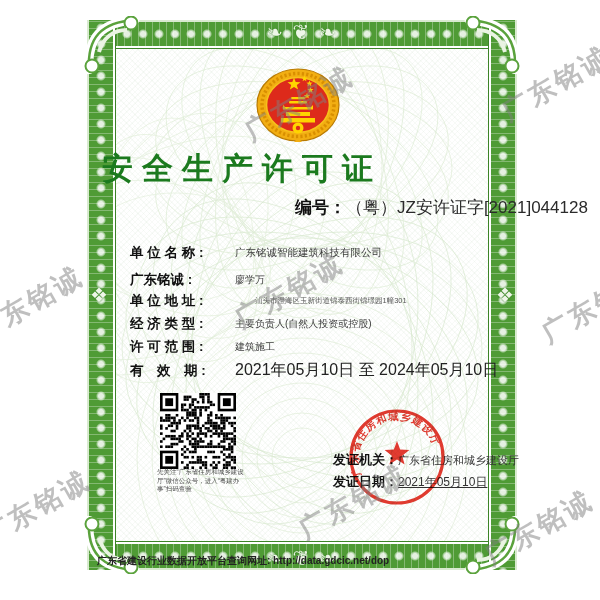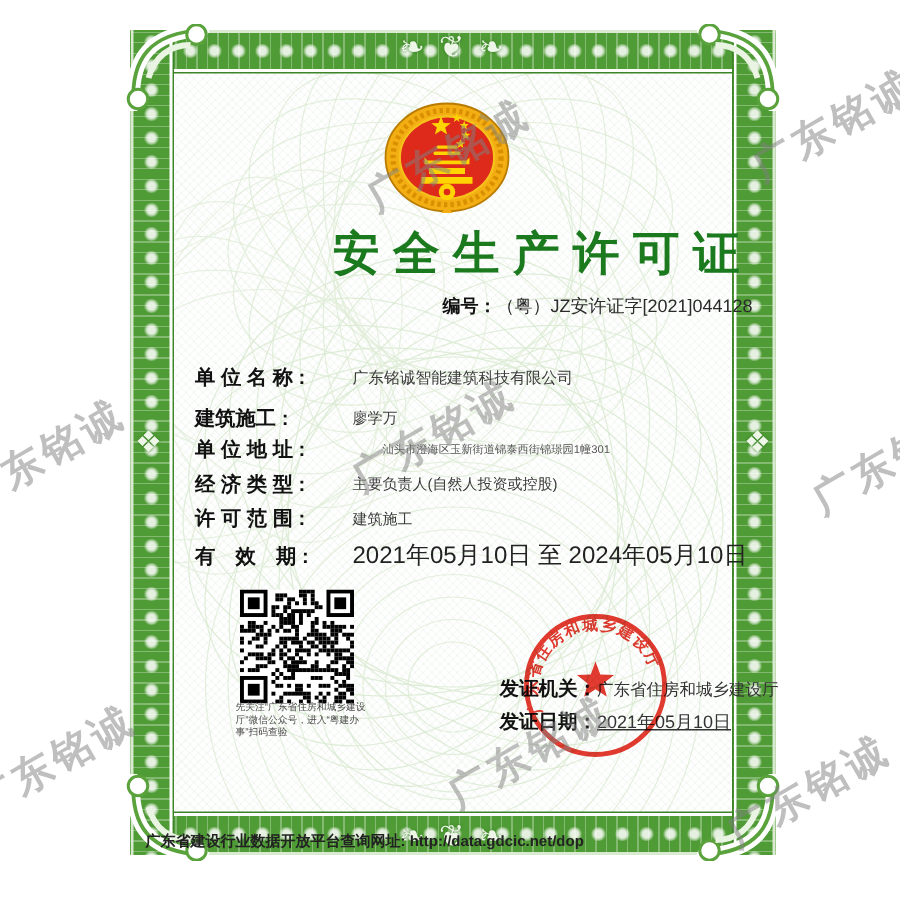--- a/index.html
+++ b/index.html
@@ -44,23 +44,23 @@
 
   
   .inner-bg{position:absolute;left:28px;top:28px;right:28px;bottom:28px;overflow:hidden;
     background-image:
       repeating-linear-gradient(45deg, rgba(110,160,100,.05) 0 1px, transparent 1px 4px),
       repeating-linear-gradient(-45deg, rgba(110,160,100,.05) 0 1px, transparent 1px 4px);}
   .inner-bg svg{position:absolute;left:0;top:0;}
 
   
   .emblem{position:absolute;left:256px;top:68px;width:84px;height:76px;z-index:4;}
-  .title{position:absolute;left:102px;top:148px;width:400px;text-align:right;z-index:4;
+  .title{position:absolute;left:102px;top:148px;width:400px;text-align:left;z-index:4;
          font-size:31px;font-weight:900;color:#1b7a1e;letter-spacing:9px;}
-  .number-line{position:absolute;left:252px;top:196px;z-index:4;font-size:12px;color:#2b2b2b;white-space:nowrap;padding-left:43px;}
+  .number-line{position:absolute;left:252px;top:196px;z-index:4;font-size:17px;color:#2b2b2b;white-space:nowrap;padding-left:43px;}
   .number-line .lab{font-weight:700;color:#111;}
   .fields{position:absolute;left:0;top:0;z-index:4;}
   .frow{position:absolute;left:130px;white-space:nowrap;}
   .frow .flabel{display:inline-block;width:102px;font-size:13.5px;font-weight:700;color:#111;vertical-align:middle;}
   .frow .fvalue{font-size:10px;color:#3c3c3c;vertical-align:middle;margin-left:3px;}
   .frow.r1 .fvalue{font-size:10.5px;}
   .frow.r3 .fvalue{font-size:7.5px;color:#555;margin-left:23px;}
   .frow.r6 .fvalue{font-size:16px;color:#222;}
 
   .qr{position:absolute;left:160px;top:393px;width:76px;height:76px;z-index:4;}
@@ -197,21 +197,21 @@
   <div class="title">安全生产许可证</div>
   <div class="number-line">
     <span class="lab">编号：</span><span class="val">（粤）JZ安许证字[2021]044128</span>
   </div>
 
   <div class="fields">
     <div class="frow r1" style="top:243px">
       <span class="flabel">单 位 名 称 :</span><span class="fvalue">广东铭诚智能建筑科技有限公司</span>
     </div>
     <div class="frow r2" style="top:270px">
-      <span class="flabel">建筑施工 :</span><span class="fvalue">廖学万</span>
+      <span class="flabel">广东铭诚 :</span><span class="fvalue">廖学万</span>
     </div>
     <div class="frow r3" style="top:291px">
       <span class="flabel">单 位 地 址 :</span><span class="fvalue">汕头市澄海区玉新街道锦泰西街锦璟园1幢301</span>
     </div>
     <div class="frow r4" style="top:314px">
       <span class="flabel">经 济 类 型 :</span><span class="fvalue">主要负责人(自然人投资或控股)</span>
     </div>
     <div class="frow r5" style="top:337px">
       <span class="flabel">许 可 范 围 :</span><span class="fvalue">建筑施工</span>
     </div>

